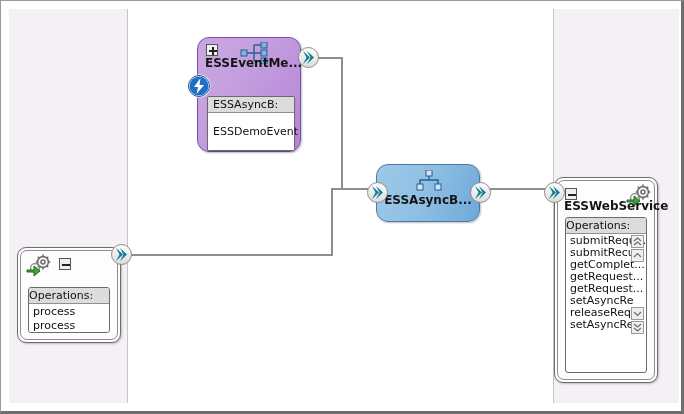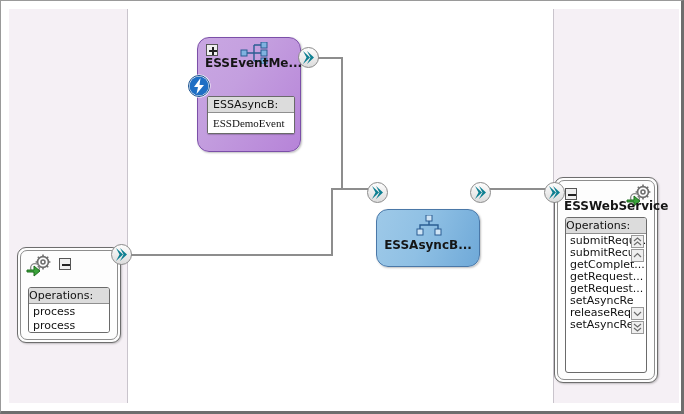--- a/index.html
+++ b/index.html
@@ -45,27 +45,27 @@
   .box-btn i{position:absolute;background:#222;}
   .box-btn .hbar{left:2px;top:5px;width:8px;height:2px;}
   .box-btn .vbar{left:5px;top:2px;width:2px;height:8px;}
 
   
   .sub-panel{position:absolute;left:9px;top:58px;width:86px;
              border:1px solid #6a6a6a;background:#fff;border-radius:2px;
              box-shadow:0 1px 1px rgba(0,0,0,.2);}
   .sub-head{background:#dcdcdc;border-bottom:1px solid #8f8f8f;
             font-size:11px;color:#111;padding:1px 5px;}
-  .sub-body{font-size:11px;color:#111;padding:4px 5px;background:#fff;font-family:Liberation Serif, serif;}
+  .sub-body{font-size:11px;color:#111;padding:12px 5px;background:#fff;}
 
   
   .asyncbox{left:375px;top:163px;width:104px;height:58px;border-radius:12px;
             border:1px solid #4a78a8;
             background:linear-gradient(110deg,#9ec9e8 0%,#8fc0e4 45%,#6fa9d8 100%);
-            box-shadow:1px 1px 2px rgba(0,0,0,.25);margin-top:45px;}
+            box-shadow:1px 1px 2px rgba(0,0,0,.25);}
   .asyncbox .comp-title{position:absolute;left:0;right:0;top:28px;text-align:center;}
 
   
   .svc{border-radius:9px;border:1px solid #6d6d6d;background:#fdfdfd;
        box-shadow:1px 1px 2px rgba(0,0,0,.22);}
   .svc-inner{position:absolute;inset:2px;border:1px solid #8d8d8d;
              border-radius:7px;background:#fdfdfd;}
   .svc-web{left:553px;top:176px;width:104px;height:206px;}
   .svc-bpel{left:16px;top:246px;width:104px;height:96px;}
 

